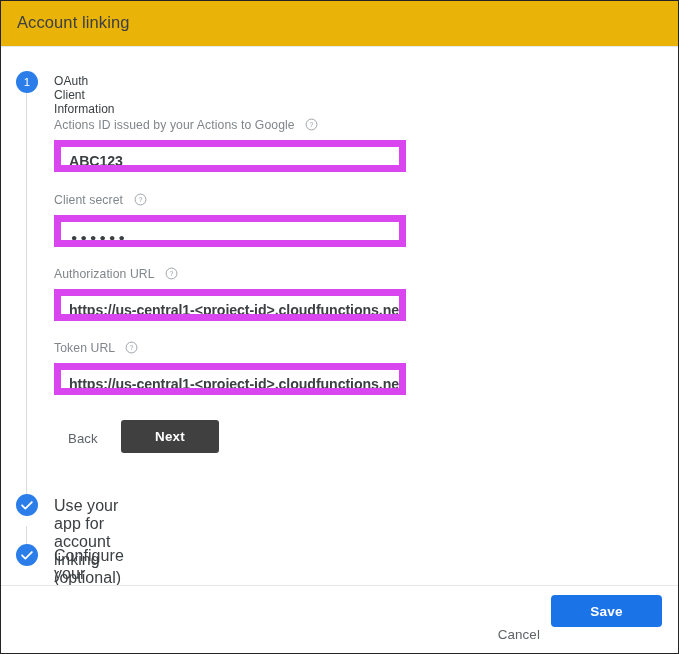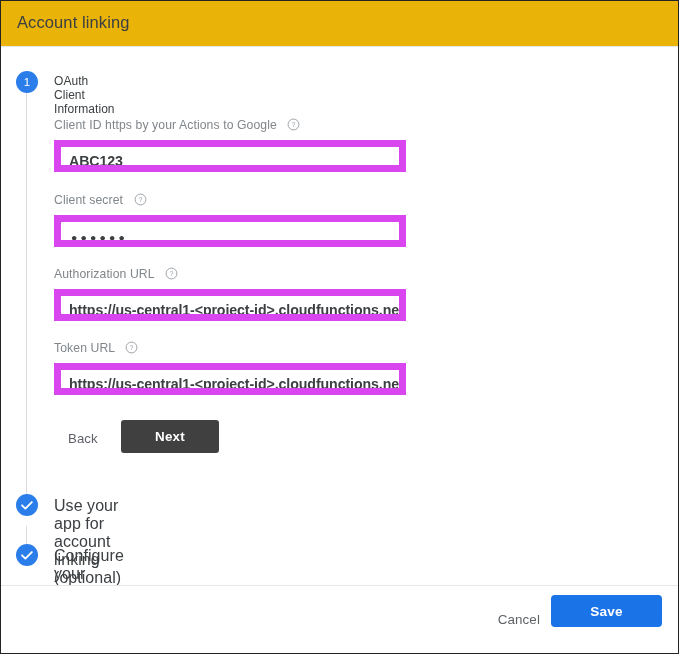--- a/index.html
+++ b/index.html
@@ -180,21 +180,21 @@
     left: 0;
     top: 584px;
     width: 677px;
     height: 68px;
     border-top: 1px solid #e6e7e8;
     background: #ffffff;
   }
   .btn-cancel {
     position: absolute;
     right: 126px;
-    top: 17px;
+    top: 32px;
     font-size: 13.4px;
     color: #5f6368;
     background: transparent;
     border: none;
     padding: 9px 12px;
     border-radius: 4px;
     cursor: pointer;
     font-family: "Liberation Sans", sans-serif;
     letter-spacing: 0.1px;
   }
@@ -232,21 +232,21 @@
 
     <div class="step" style="top:0;">
       <div class="step-marker" style="top:23px;">
         <span class="num">1</span>
       </div>
       <div class="step-title" style="top:26px;">OAuth Client Information</div>
     </div>
 
     <div class="field" style="top:70px;">
       <div class="field-label">
-        <span>Client ID https by your Actions to Google</span>
+        <span>Actions ID issued by your Actions to Google</span>
         <span class="help-icon">
           <svg width="13" height="13" viewBox="0 0 24 24" aria-hidden="true">
             <circle cx="12" cy="12" r="10" fill="none" stroke="#9aa0a6" stroke-width="1.8"></circle>
             <text x="12" y="17" text-anchor="middle" font-size="13" fill="#9aa0a6" font-family="Liberation Sans, sans-serif">?</text>
           </svg>
         </span>
       </div>
       <div class="input-box" style="top:22px;">
         <span class="input-text">ABC123</span>
       </div>

